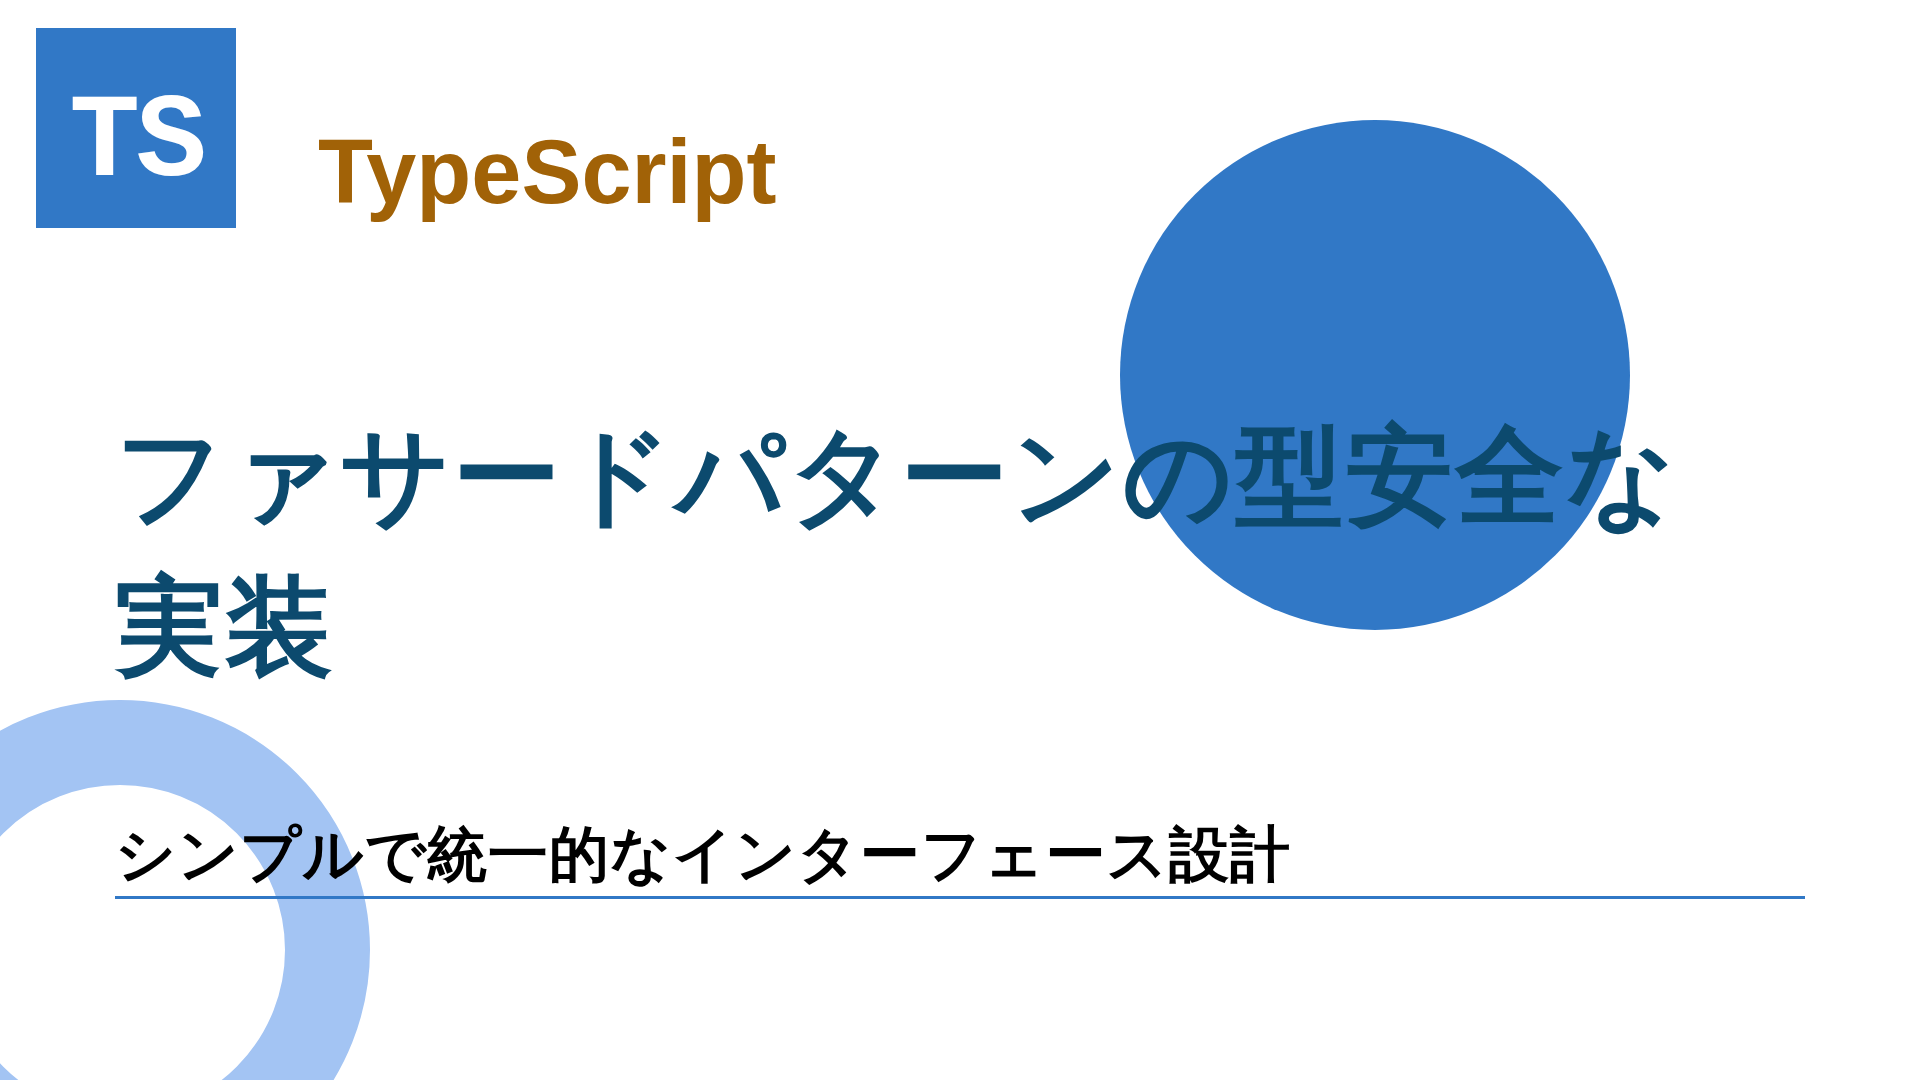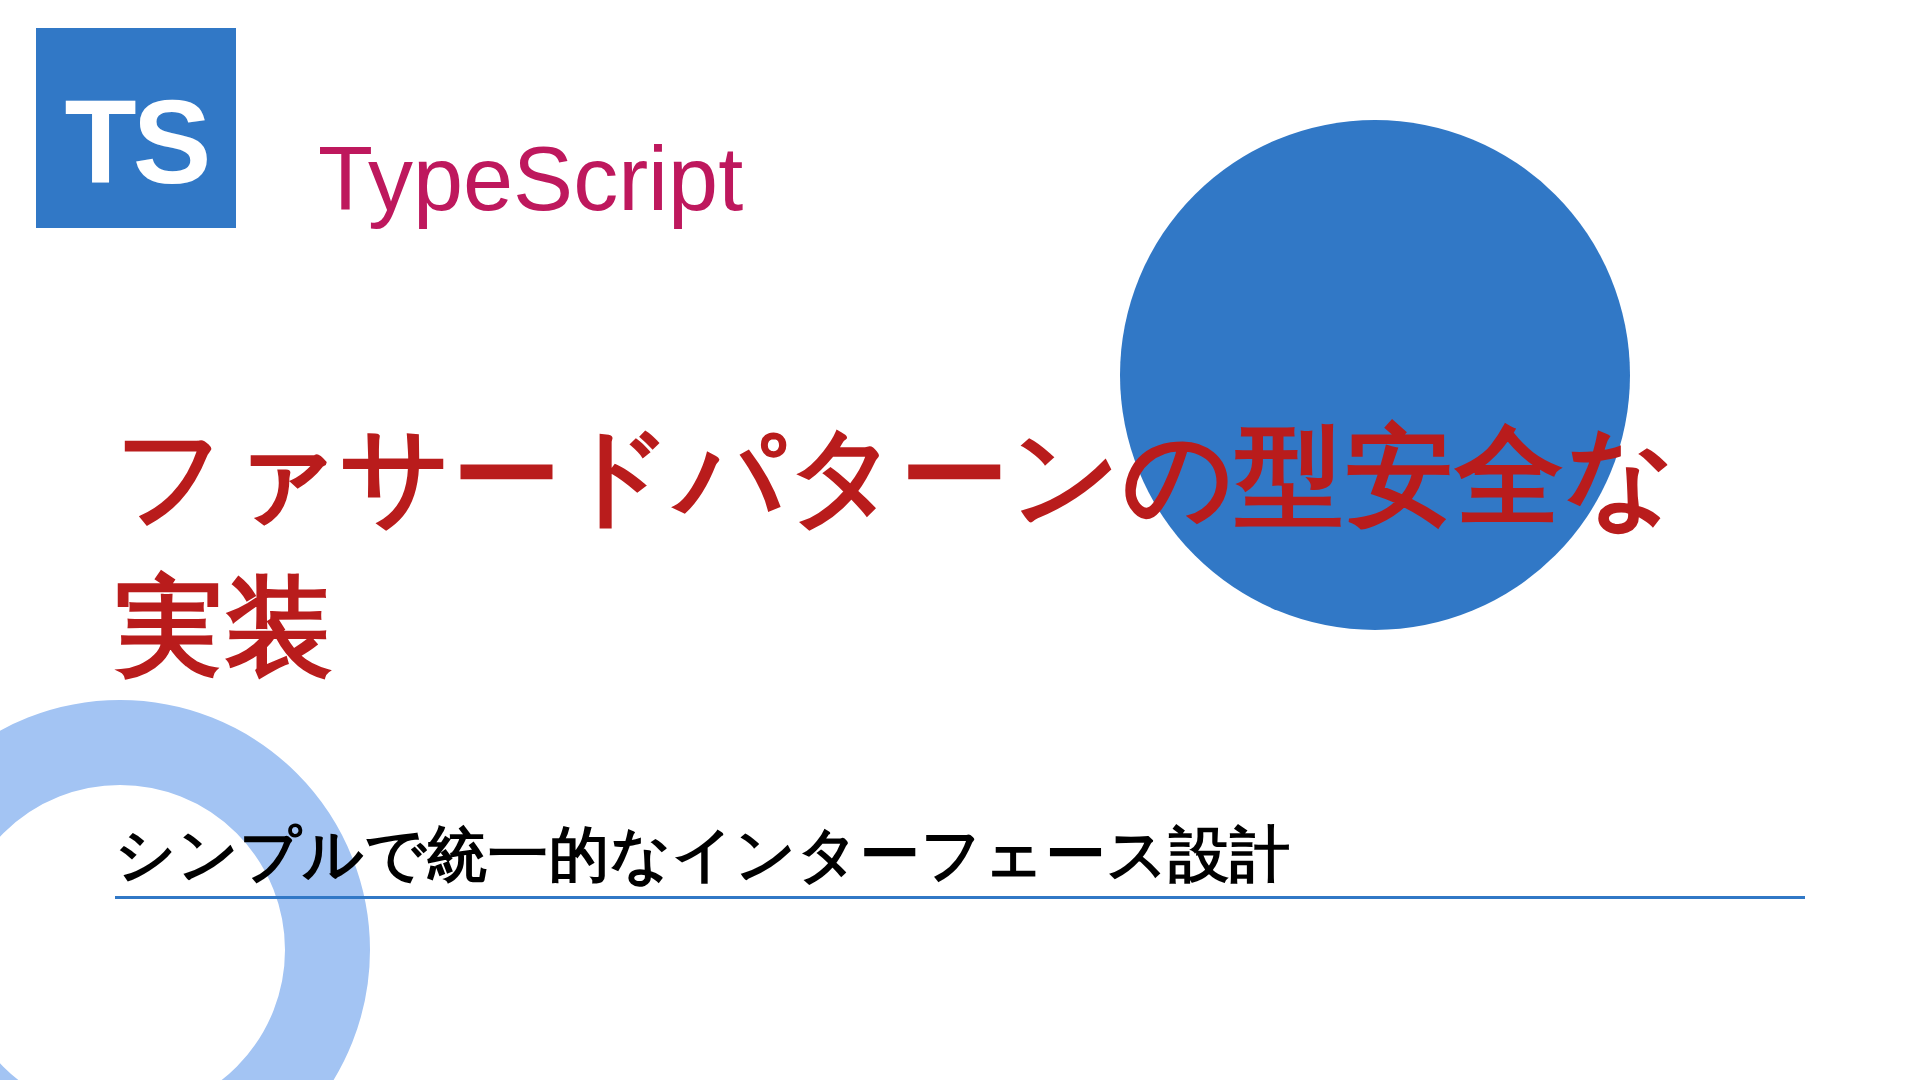--- a/index.html
+++ b/index.html
@@ -28,30 +28,30 @@
       align-items: flex-end;
       justify-content: center;
       padding-bottom: 18px;
     }
 
     .ts-logo-text {
       color: #ffffff;
       font-size: 118px;
       font-weight: 800;
       letter-spacing: -4px;
-      font-family: Liberation Sans, sans-serif;
+      font-family: Liberation Mono, monospace;
     }
 
     .brand-name {
       position: absolute;
-      top: 128px;
+      top: 121px;
       left: 318px;
       font-size: 90px;
-      font-weight: 400;
-      color: #be185d;
+      font-weight: 700;
+      color: #a16207;
       font-family: "Comic Sans MS", "Hiragino Maru Gothic ProN", cursive, sans-serif;
     }
 
     .big-circle {
       position: absolute;
       top: 120px;
       left: 1120px;
       width: 510px;
       height: 510px;
       background: #3178c6;
@@ -67,21 +67,21 @@
       border: 85px solid #a3c4f3;
       border-radius: 50%;
     }
 
     .main-title {
       position: absolute;
       top: 400px;
       left: 115px;
       font-size: 108px;
       font-weight: 700;
-      color: #b91c1c;
+      color: #0c4a6e;
       line-height: 1.4;
       max-width: 1620px;
       font-family: "Hiragino Maru Gothic ProN", "Yu Gothic", sans-serif;
       letter-spacing: 2px;
     }
 
     .subtitle {
       position: absolute;
       top: 815px;
       left: 115px;

